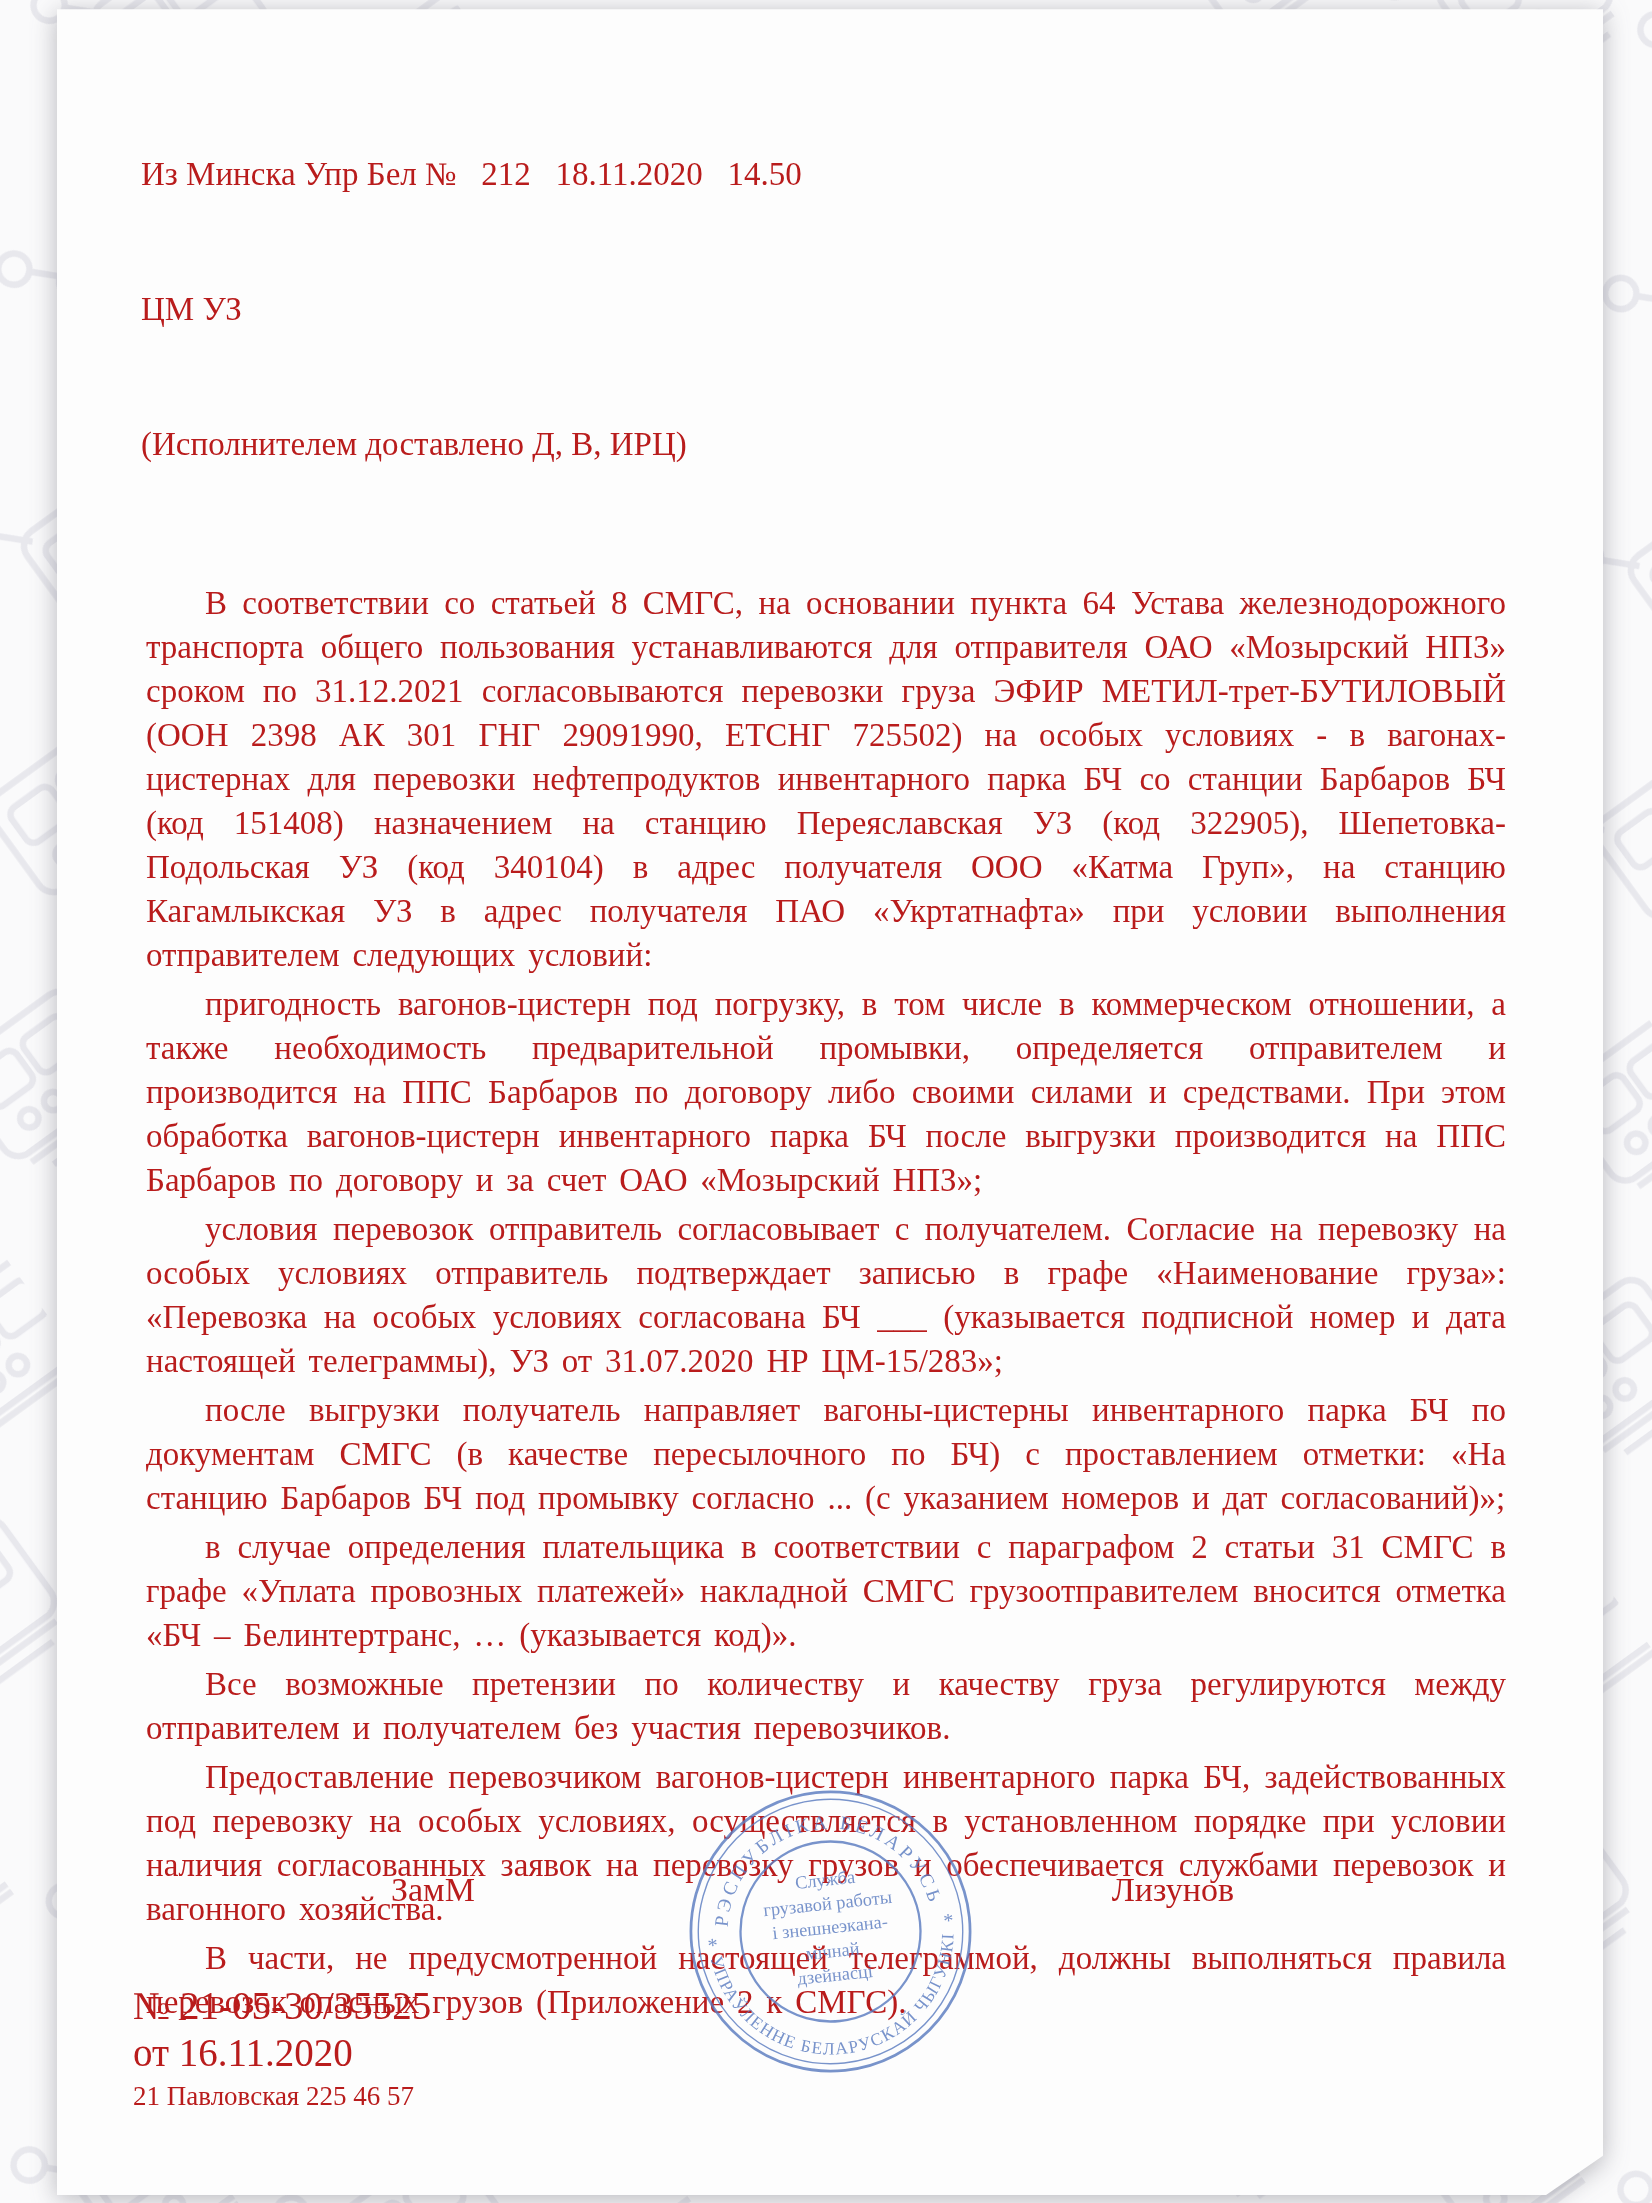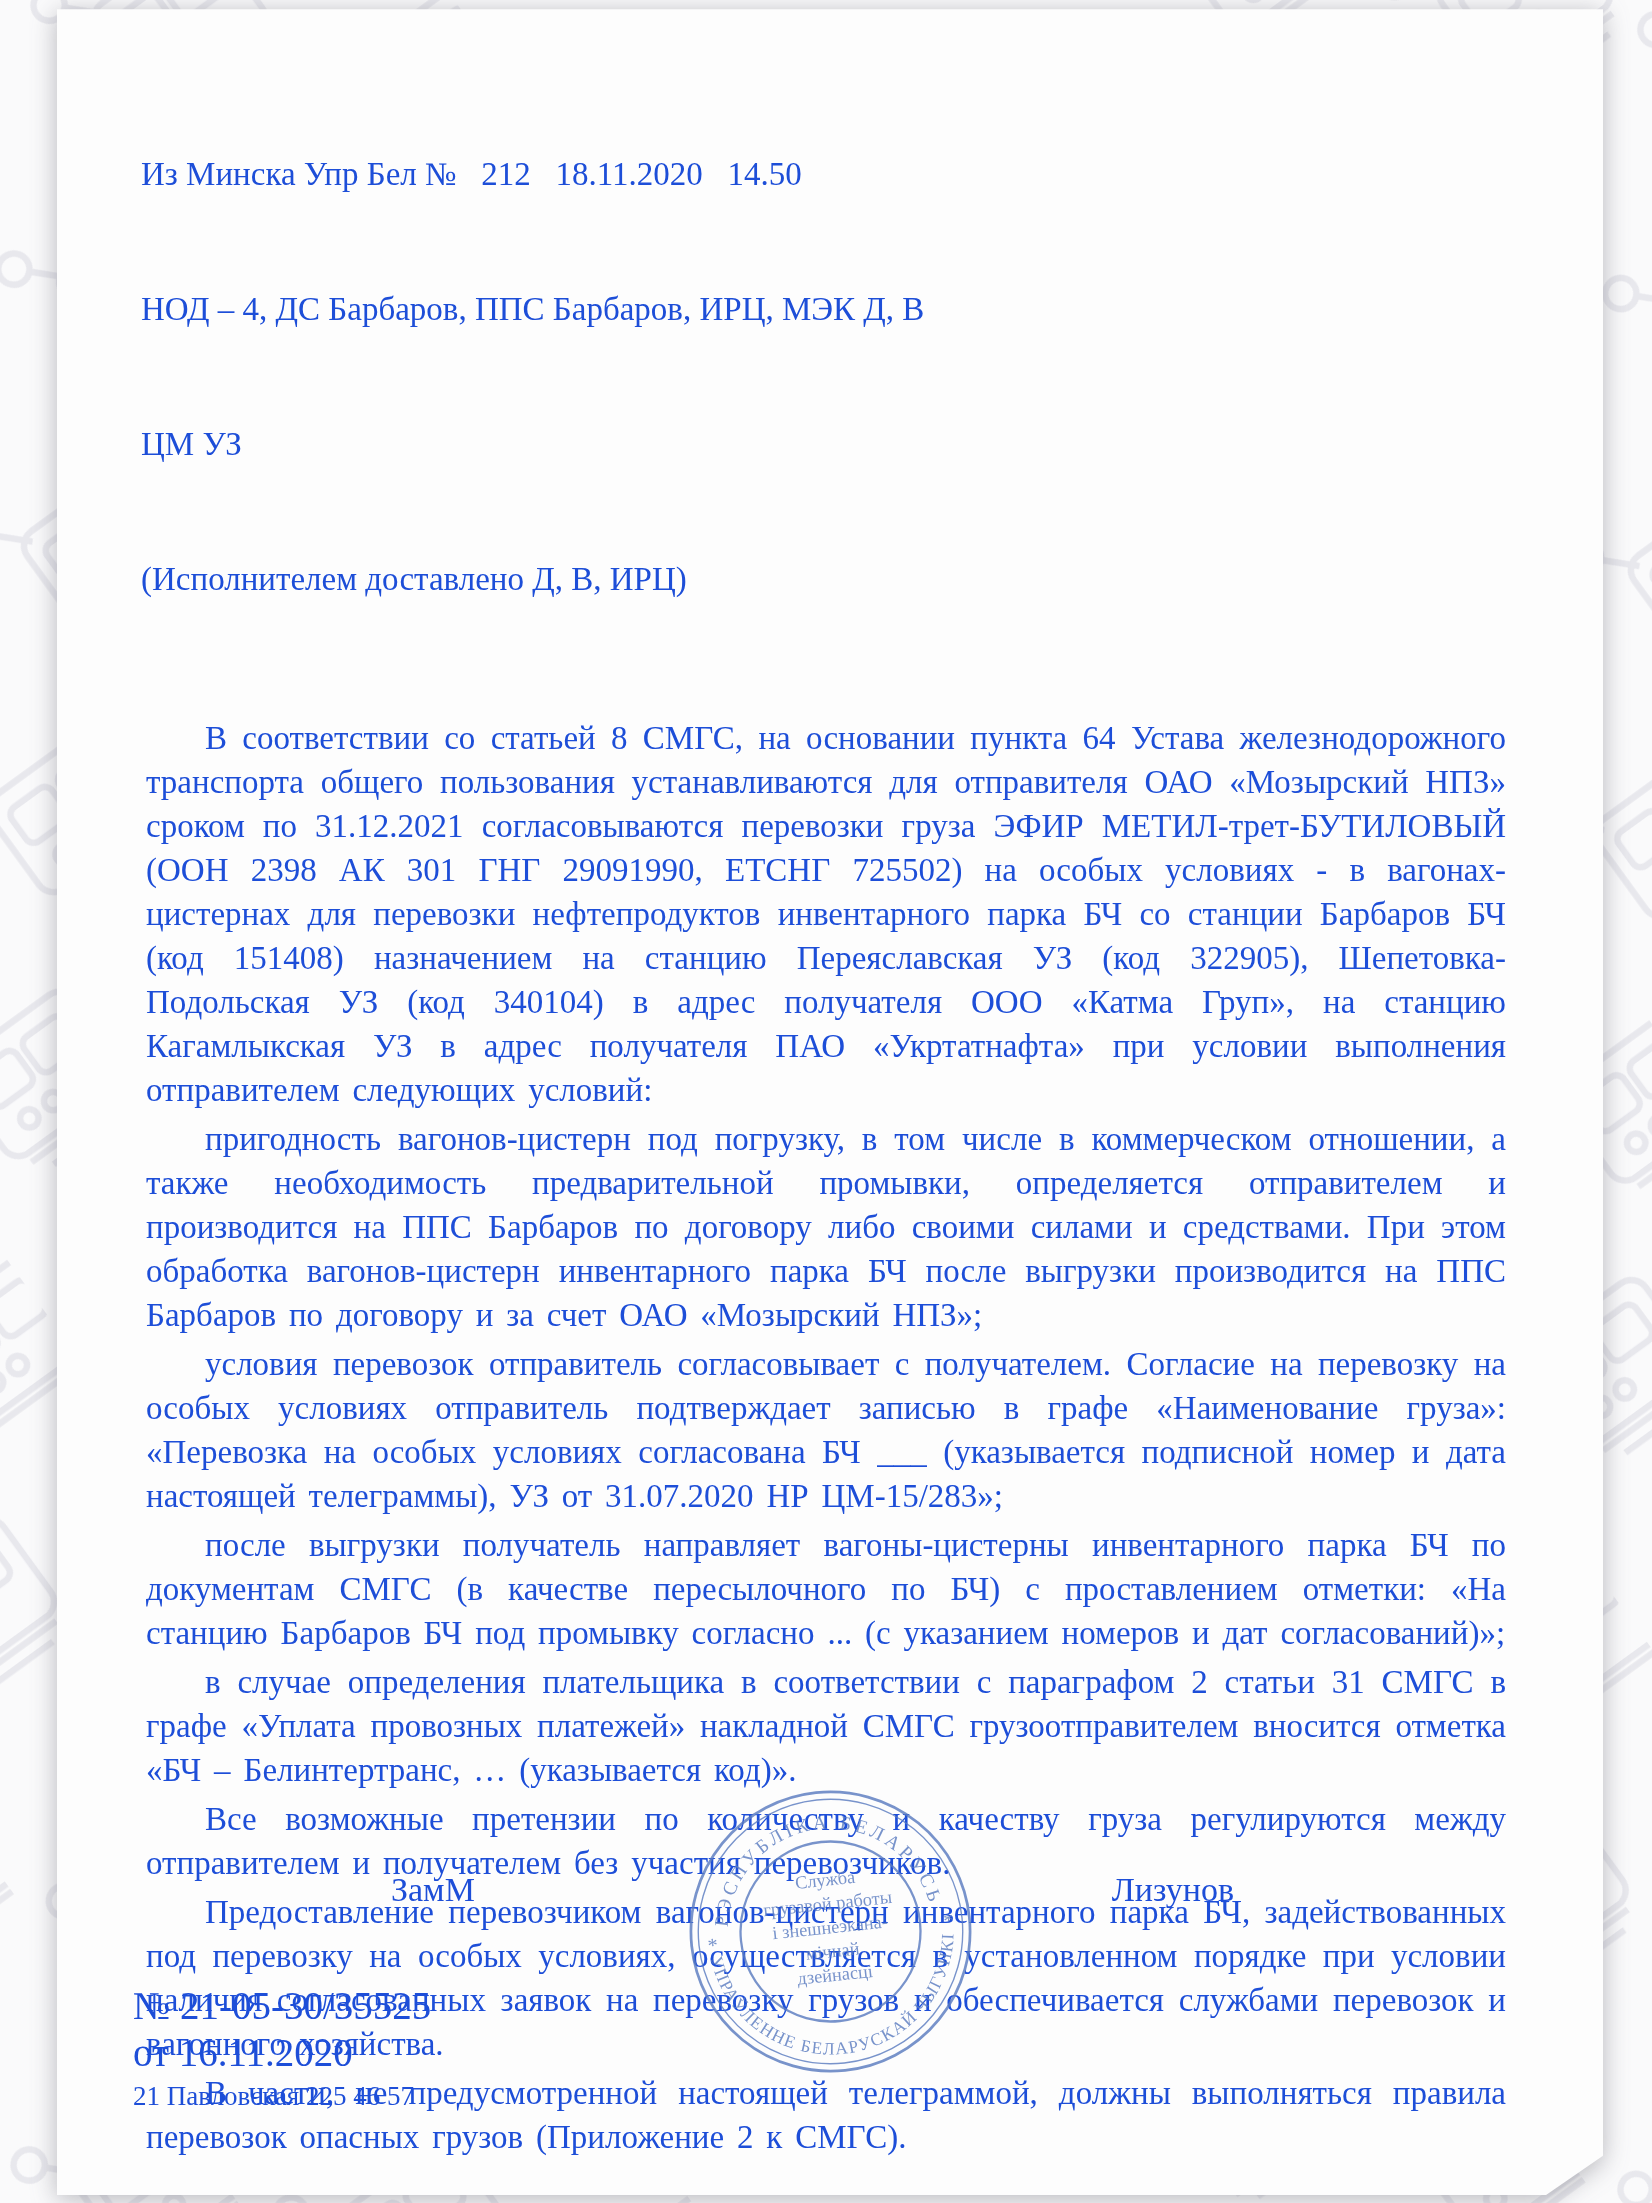--- a/index.html
+++ b/index.html
@@ -16,21 +16,21 @@
   }
   .sheet {
     position: absolute;
     left: 57px; top: 9.2px;
     width: 1546px; height: 2186px;
     background: #fdfdfd;
     z-index: 1;
     box-sizing: border-box;
     padding: 53px 92px 0 84px;
     clip-path: polygon(0 0, 100% 0, 100% 98.2%, 96.3% 100%, 0 100%);
-    color: #1d4ed8;
+    color: #b91c1c;
   }
   .sheet-wrap { filter: drop-shadow(0 4.6px 13px rgba(70,70,85,0.38)); position:absolute; inset:0; z-index:1; }
   .tg-header { font-size: 33px; line-height: 45px; white-space: pre-wrap; }
   .tg-body { margin-top: 24px; }
   .tg-body p {
     margin: 5px;
     font-size: 33px;
     line-height: 44px;
     text-align: justify;
     text-indent: 59px;
@@ -82,21 +82,20 @@
   </defs>
   <rect width="1800" height="2400" fill="#fafafb"></rect>
   <rect width="1800" height="2400" fill="url(#trains)"></rect>
 </svg>
 
 <div class="sheet-wrap">
 <div class="sheet">
 
   <div class="tg-header">
     <div>Из Минска Упр Бел №   212   18.11.2020   14.50</div>
-    <div>НОД – 4, ДС Барбаров, ППС Барбаров, ИРЦ, МЭК Д, В</div>
     <div>ЦМ УЗ</div>
     <div>(Исполнителем доставлено Д, В, ИРЦ)</div>
   </div>
 
   <div class="tg-body">
     <p>В соответствии со статьей 8 СМГС, на основании пункта 64 Устава железнодорожного транспорта общего пользования устанавливаются для отправителя ОАО «Мозырский НПЗ» сроком по 31.12.2021 согласовываются перевозки груза ЭФИР МЕТИЛ-трет-БУТИЛОВЫЙ (ООН 2398 АК 301 ГНГ 29091990, ЕТСНГ 725502) на особых условиях - в вагонах-цистернах для перевозки нефтепродуктов инвентарного парка БЧ со станции Барбаров БЧ (код 151408) назначением на станцию Переяславская УЗ (код 322905), Шепетовка-Подольская УЗ (код 340104) в адрес получателя ООО «Катма Груп», на станцию Кагамлыкская УЗ в адрес получателя ПАО «Укртатнафта» при условии выполнения отправителем следующих условий:</p>
     <p>пригодность вагонов-цистерн под погрузку, в том числе в коммерческом отношении, а также необходимость предварительной промывки, определяется отправителем и производится на ППС Барбаров по договору либо своими силами и средствами. При этом обработка вагонов-цистерн инвентарного парка БЧ после выгрузки производится на ППС Барбаров по договору и за счет ОАО «Мозырский НПЗ»;</p>
     <p>условия перевозок отправитель согласовывает с получателем. Согласие на перевозку на особых условиях отправитель подтверждает записью в графе «Наименование груза»: «Перевозка на особых условиях согласована БЧ ___ (указывается подписной номер и дата настоящей телеграммы), УЗ от 31.07.2020 НР ЦМ-15/283»;</p>
     <p>после выгрузки получатель направляет вагоны-цистерны инвентарного парка БЧ по документам СМГС (в качестве пересылочного по БЧ) с проставлением отметки: «На станцию Барбаров БЧ под промывку согласно ... (с указанием номеров и дат согласований)»;</p>
     <p>в случае определения плательщика в соответствии с параграфом 2 статьи 31 СМГС в графе «Уплата провозных платежей» накладной СМГС грузоотправителем вносится отметка «БЧ – Белинтертранс, … (указывается код)».</p>

